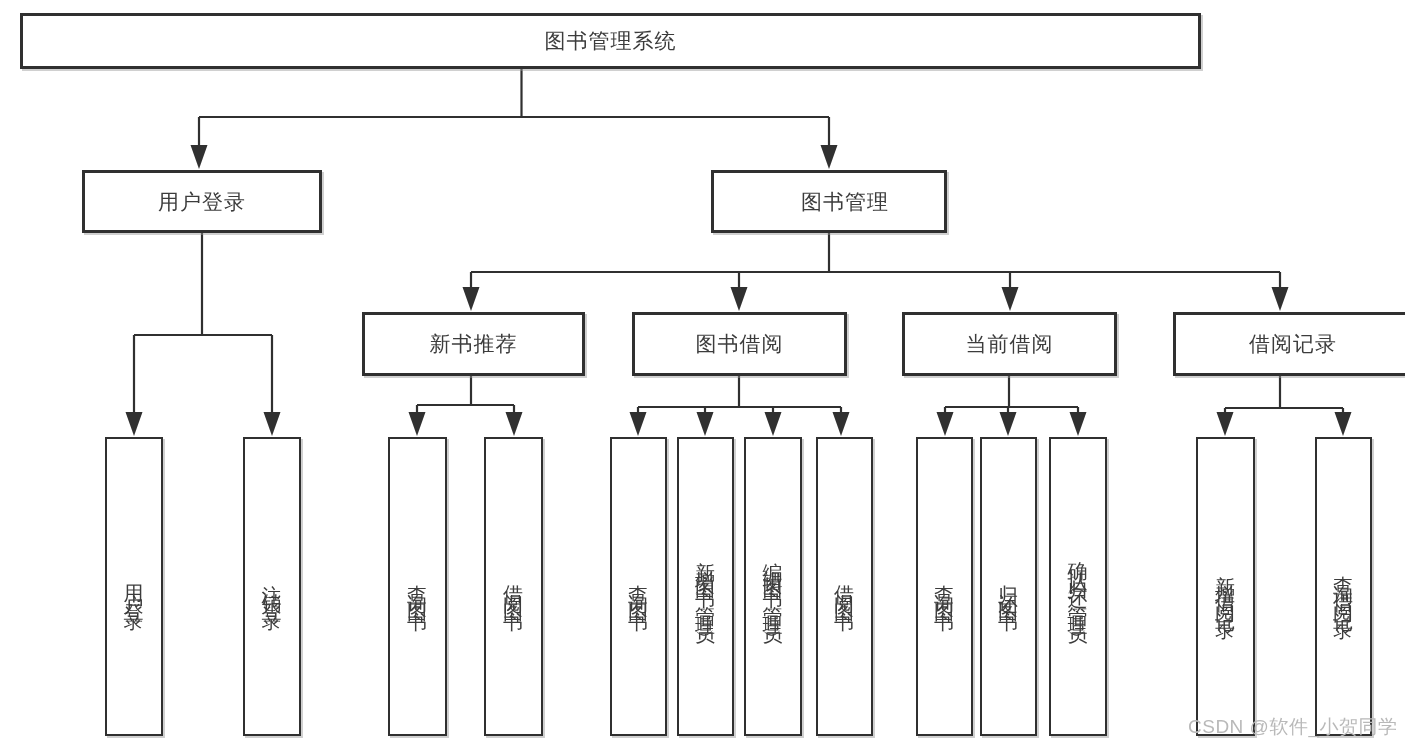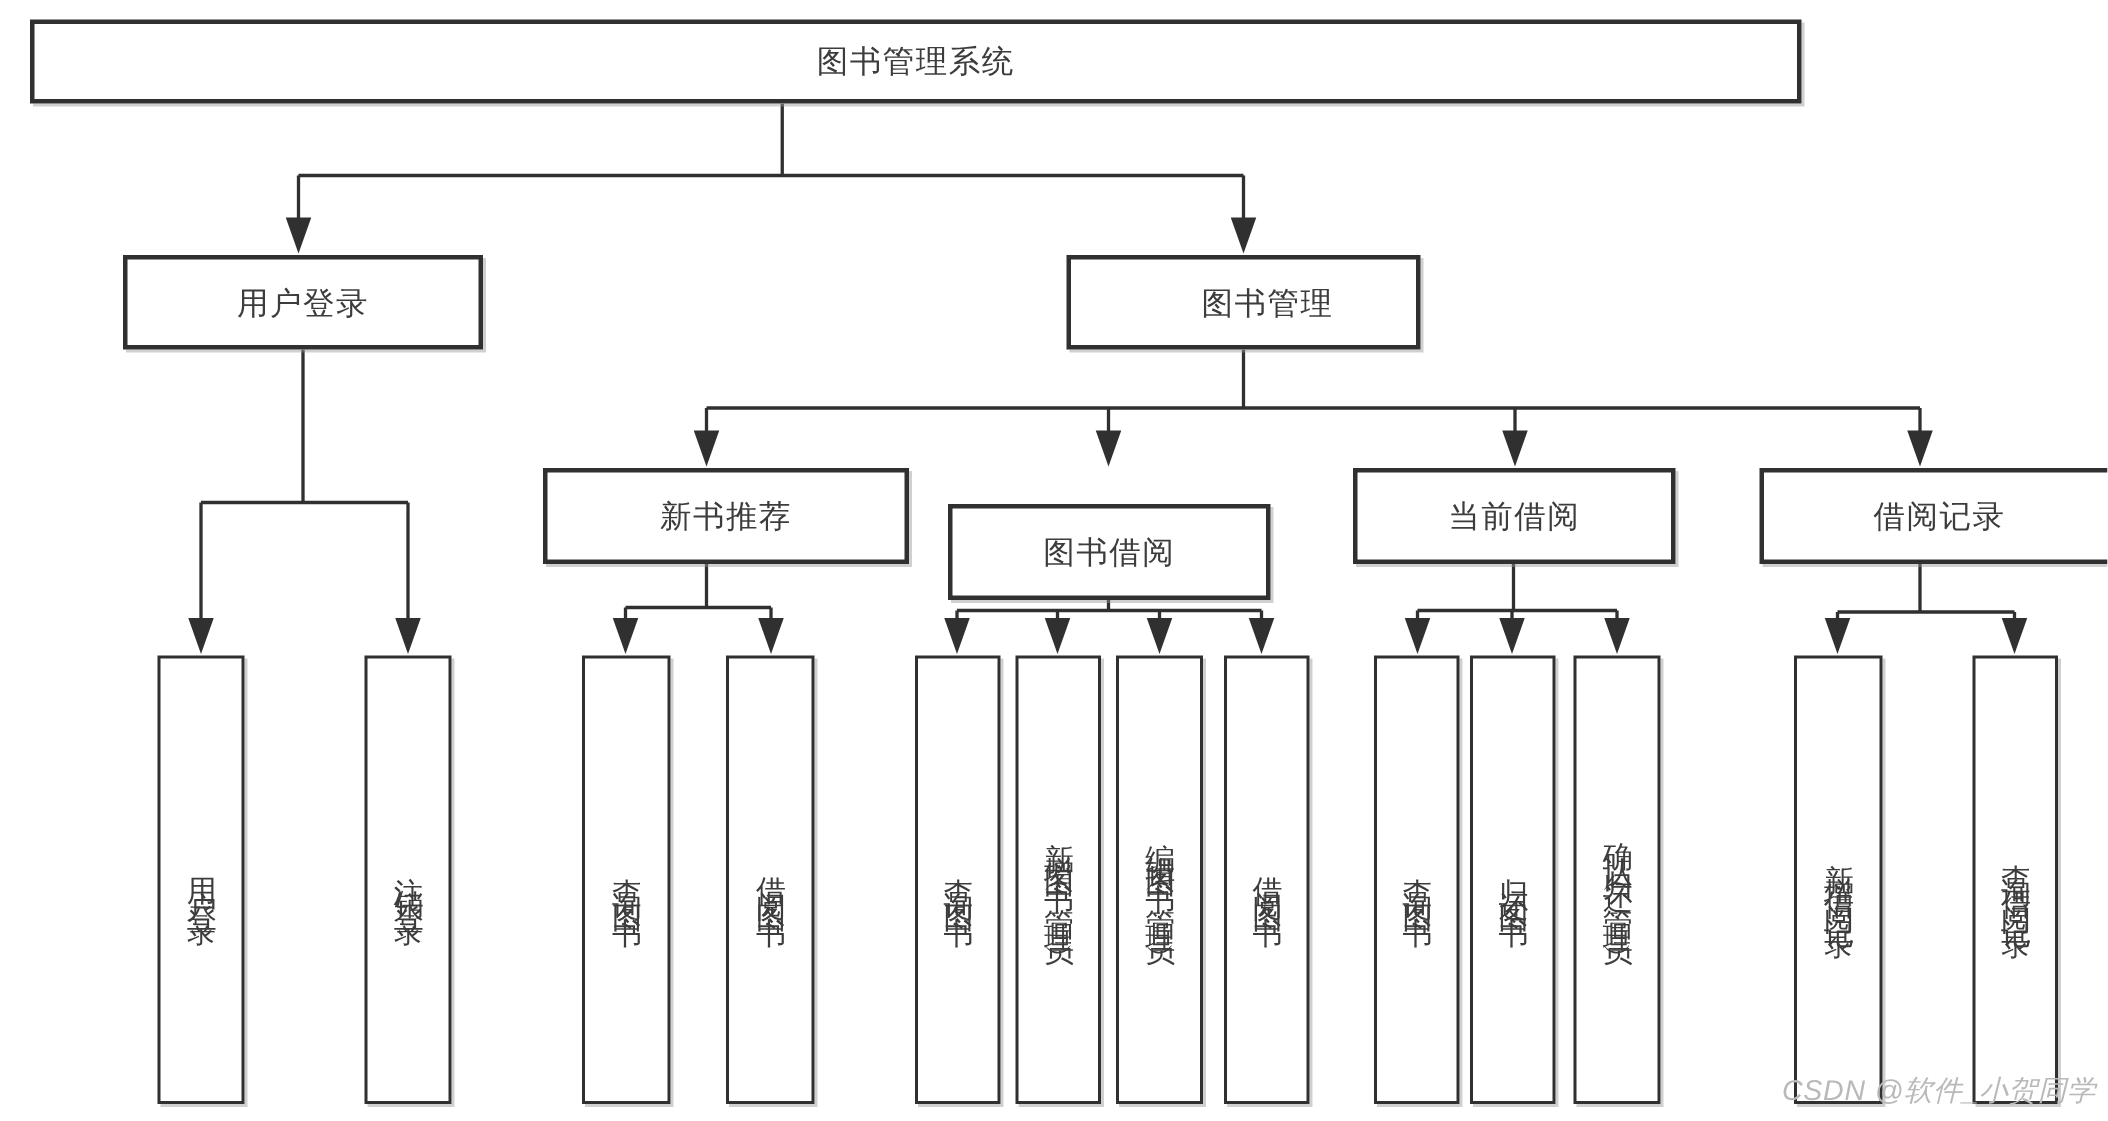--- a/index.html
+++ b/index.html
@@ -18,21 +18,21 @@
     position:absolute;box-sizing:border-box;background:#ffffff;
     border:2px solid #303030;box-shadow:2px 2px 0 rgba(150,150,150,.45);
     display:flex;align-items:center;justify-content:center;
   }
   .leaf .vtext{
     writing-mode:vertical-rl;text-orientation:mixed;
     font-size:20px;line-height:1.1;letter-spacing:9px;white-space:nowrap;
   }
   .watermark{
     position:absolute;left:1188px;top:714px;
-    font-size:19px;color:#b9b9b9;letter-spacing:.5px;white-space:nowrap;font-style:italic;
+    font-size:19px;color:#b9b9b9;letter-spacing:.5px;white-space:nowrap;
   }
 </style>
 </head>
 <body>
 
 <div class="canvas">
 
   <svg class="connectors" viewBox="0 0 1405 747" xmlns="http://www.w3.org/2000/svg">
     <g stroke="#303030" stroke-width="2.2" fill="none">
 
@@ -74,22 +74,22 @@
       <polygon points="1216.5,412 1233.5,412 1225,436"></polygon>
       <polygon points="1334.5,412 1351.5,412 1343,436"></polygon>
     </g>
   </svg>
 
   <div class="node" style="left:20px;top:13px;width:1181px;height:56px;">图书管理系统</div>
 
   <div class="node" style="left:82px;top:170px;width:240px;height:63px;">用户登录</div>
   <div class="node" style="left:711px;top:170px;width:236px;height:63px;padding-left:32px;">图书管理</div>
 
-  <div class="node" style="left:362px;top:312px;width:244px;height:64px;">新书推荐</div>
-  <div class="node" style="left:632px;top:312px;width:215px;height:64px;margin-top:24px;">图书借阅</div>
+  <div class="node" style="left:362px;top:312px;width:223px;height:64px;">新书推荐</div>
+  <div class="node" style="left:632px;top:312px;width:215px;height:64px;">图书借阅</div>
   <div class="node" style="left:902px;top:312px;width:215px;height:64px;">当前借阅</div>
   <div class="node" style="left:1173px;top:312px;width:240px;height:64px;">借阅记录</div>
 
   <div class="leaf" style="left:105px;top:437px;width:58px;height:299px;">
     <span class="vtext">用户登录</span>
   </div>
   <div class="leaf" style="left:243px;top:437px;width:58px;height:299px;">
     <span class="vtext">注销登录</span>
   </div>
 

